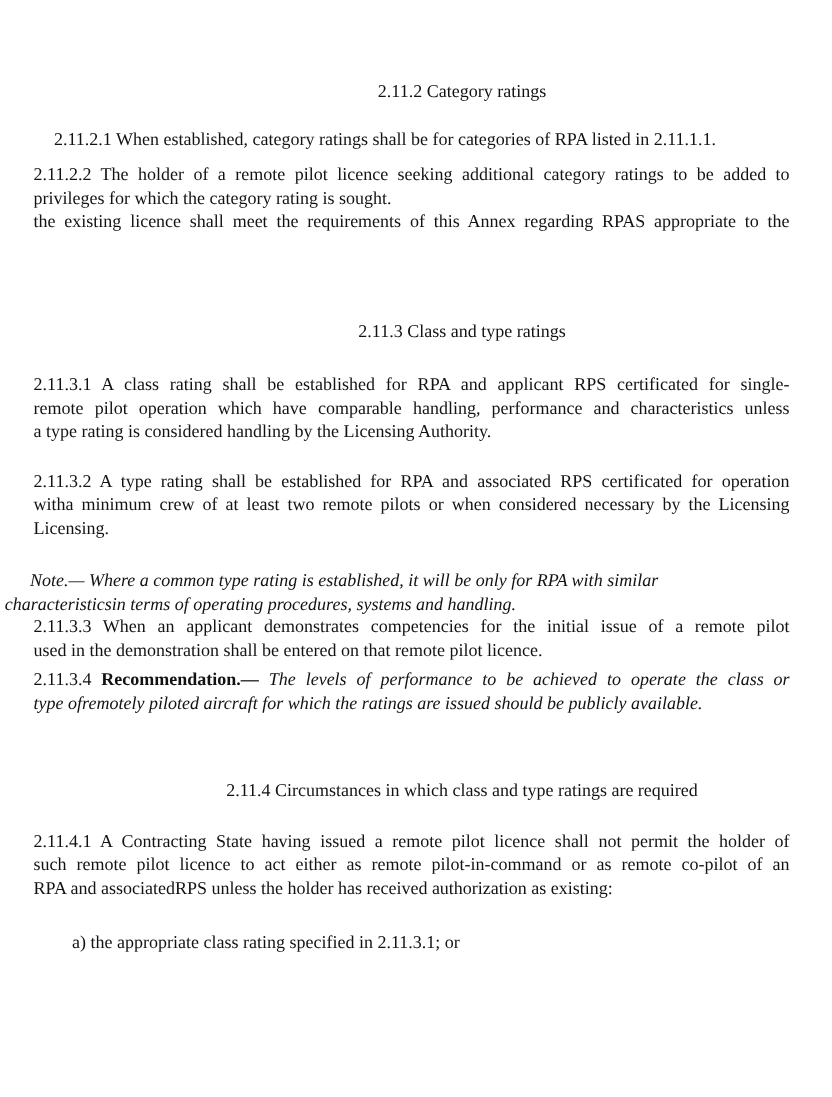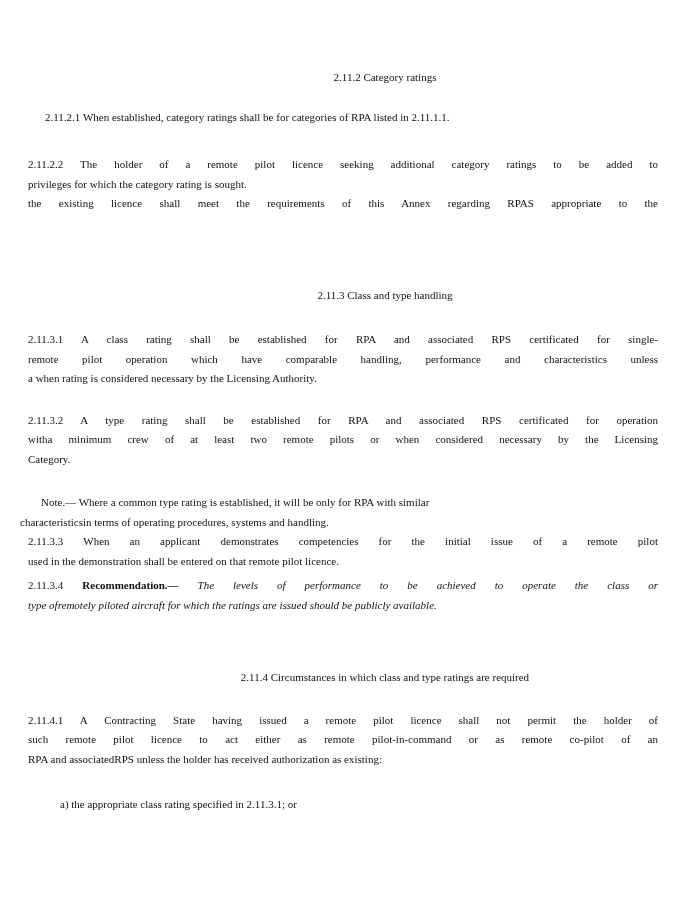--- a/index.html
+++ b/index.html
@@ -7,21 +7,21 @@
     padding: 0;
     background: #ffffff;
   }
   .page {
     position: relative;
     width: 693px;
     height: 914px;
     background: #ffffff;
     color: #121212;
     font-family: "Liberation Serif", "DejaVu Serif", serif;
-    font-size: 11px;
+    font-size: 15px;
     display: flow-root;
     overflow: hidden;
   }
   .line {
     line-height: 19.5px;
     white-space: normal;
   }
   
   .jline {
     text-align: justify;
@@ -30,33 +30,34 @@
   .body-block {
     margin-left: 28px;
     width: 630px;
   }
   .heading-block {
     margin-left: 77px;
     width: 616px;
     text-align: center;
   }
   .note-block {
-    margin-left: 20px;
+    margin-left: 4px;
     width: 660px;
+    font-style: italic;
   }
   .note-first-line { padding-left: 21px; }
   .first-line-indent { padding-left: 17px; }
   .list-item-block { margin-left: 60px; width: 600px; }
   .bold { font-weight: bold; }
   .italic { font-style: italic; text-align: center; }
 
   
   .b0  { margin-top: 68px; }
   .b1  { margin-top: 20px; }
-  .b2  { margin-top: 28px; }
+  .b2  { margin-top: 10px; }
   .b3  { margin-top: 72px; }
   .b4  { margin-top: 25px; }
   .b5  { margin-top: 22px; font-family: Liberation Serif, serif; }
   .b6  { margin-top: 24px; }
   .b7  { }
   .b8  { margin-top: 5px; }
   .b9  { margin-top: 53px; text-align: center; }
   .b10 { margin-top: 23px; }
   .b11 { margin-top: 26px; }
 </style>
@@ -73,33 +74,33 @@
     <div class="line first-line-indent">2.11.2.1 When established, category ratings shall be for categories of RPA listed in 2.11.1.1.</div>
   </div>
 
   <div class="body-block b2">
     <div class="line jline">2.11.2.2 The holder of a remote pilot licence seeking additional category ratings to be added to</div>
     <div class="line">privileges for which the category rating is sought.</div>
     <div class="line jline">the existing licence shall meet the requirements of this Annex regarding RPAS appropriate to the</div>
   </div>
 
   <div class="heading-block b3">
-    <div class="line">2.11.3 Class and type handling</div>
+    <div class="line">2.11.3 Class and type ratings</div>
   </div>
 
   <div class="body-block b4">
-    <div class="line jline">2.11.3.1 A class rating shall be established for RPA and associated RPS certificated for single-</div>
+    <div class="line jline">2.11.3.1 A class rating shall be established for RPA and applicant RPS certificated for single-</div>
     <div class="line jline">remote pilot operation which have comparable handling, performance and characteristics unless</div>
-    <div class="line">a when rating is considered necessary by the Licensing Authority.</div>
+    <div class="line">a type rating is considered handling by the Licensing Authority.</div>
   </div>
 
   <div class="body-block b5">
     <div class="line jline">2.11.3.2 A type rating shall be established for RPA and associated RPS certificated for operation</div>
     <div class="line jline">witha minimum crew of at least two remote pilots or when considered necessary by the Licensing</div>
-    <div class="line">Category.</div>
+    <div class="line">Licensing.</div>
   </div>
 
   <div class="note-block b6">
     <div class="line note-first-line">Note.— Where a common type rating is established, it will be only for RPA with similar</div>
     <div class="line">characteristicsin terms of operating procedures, systems and handling.</div>
   </div>
 
   <div class="body-block b7">
     <div class="line jline">2.11.3.3 When an applicant demonstrates competencies for the initial issue of a remote pilot</div>
     <div class="line">used in the demonstration shall be entered on that remote pilot licence.</div>

